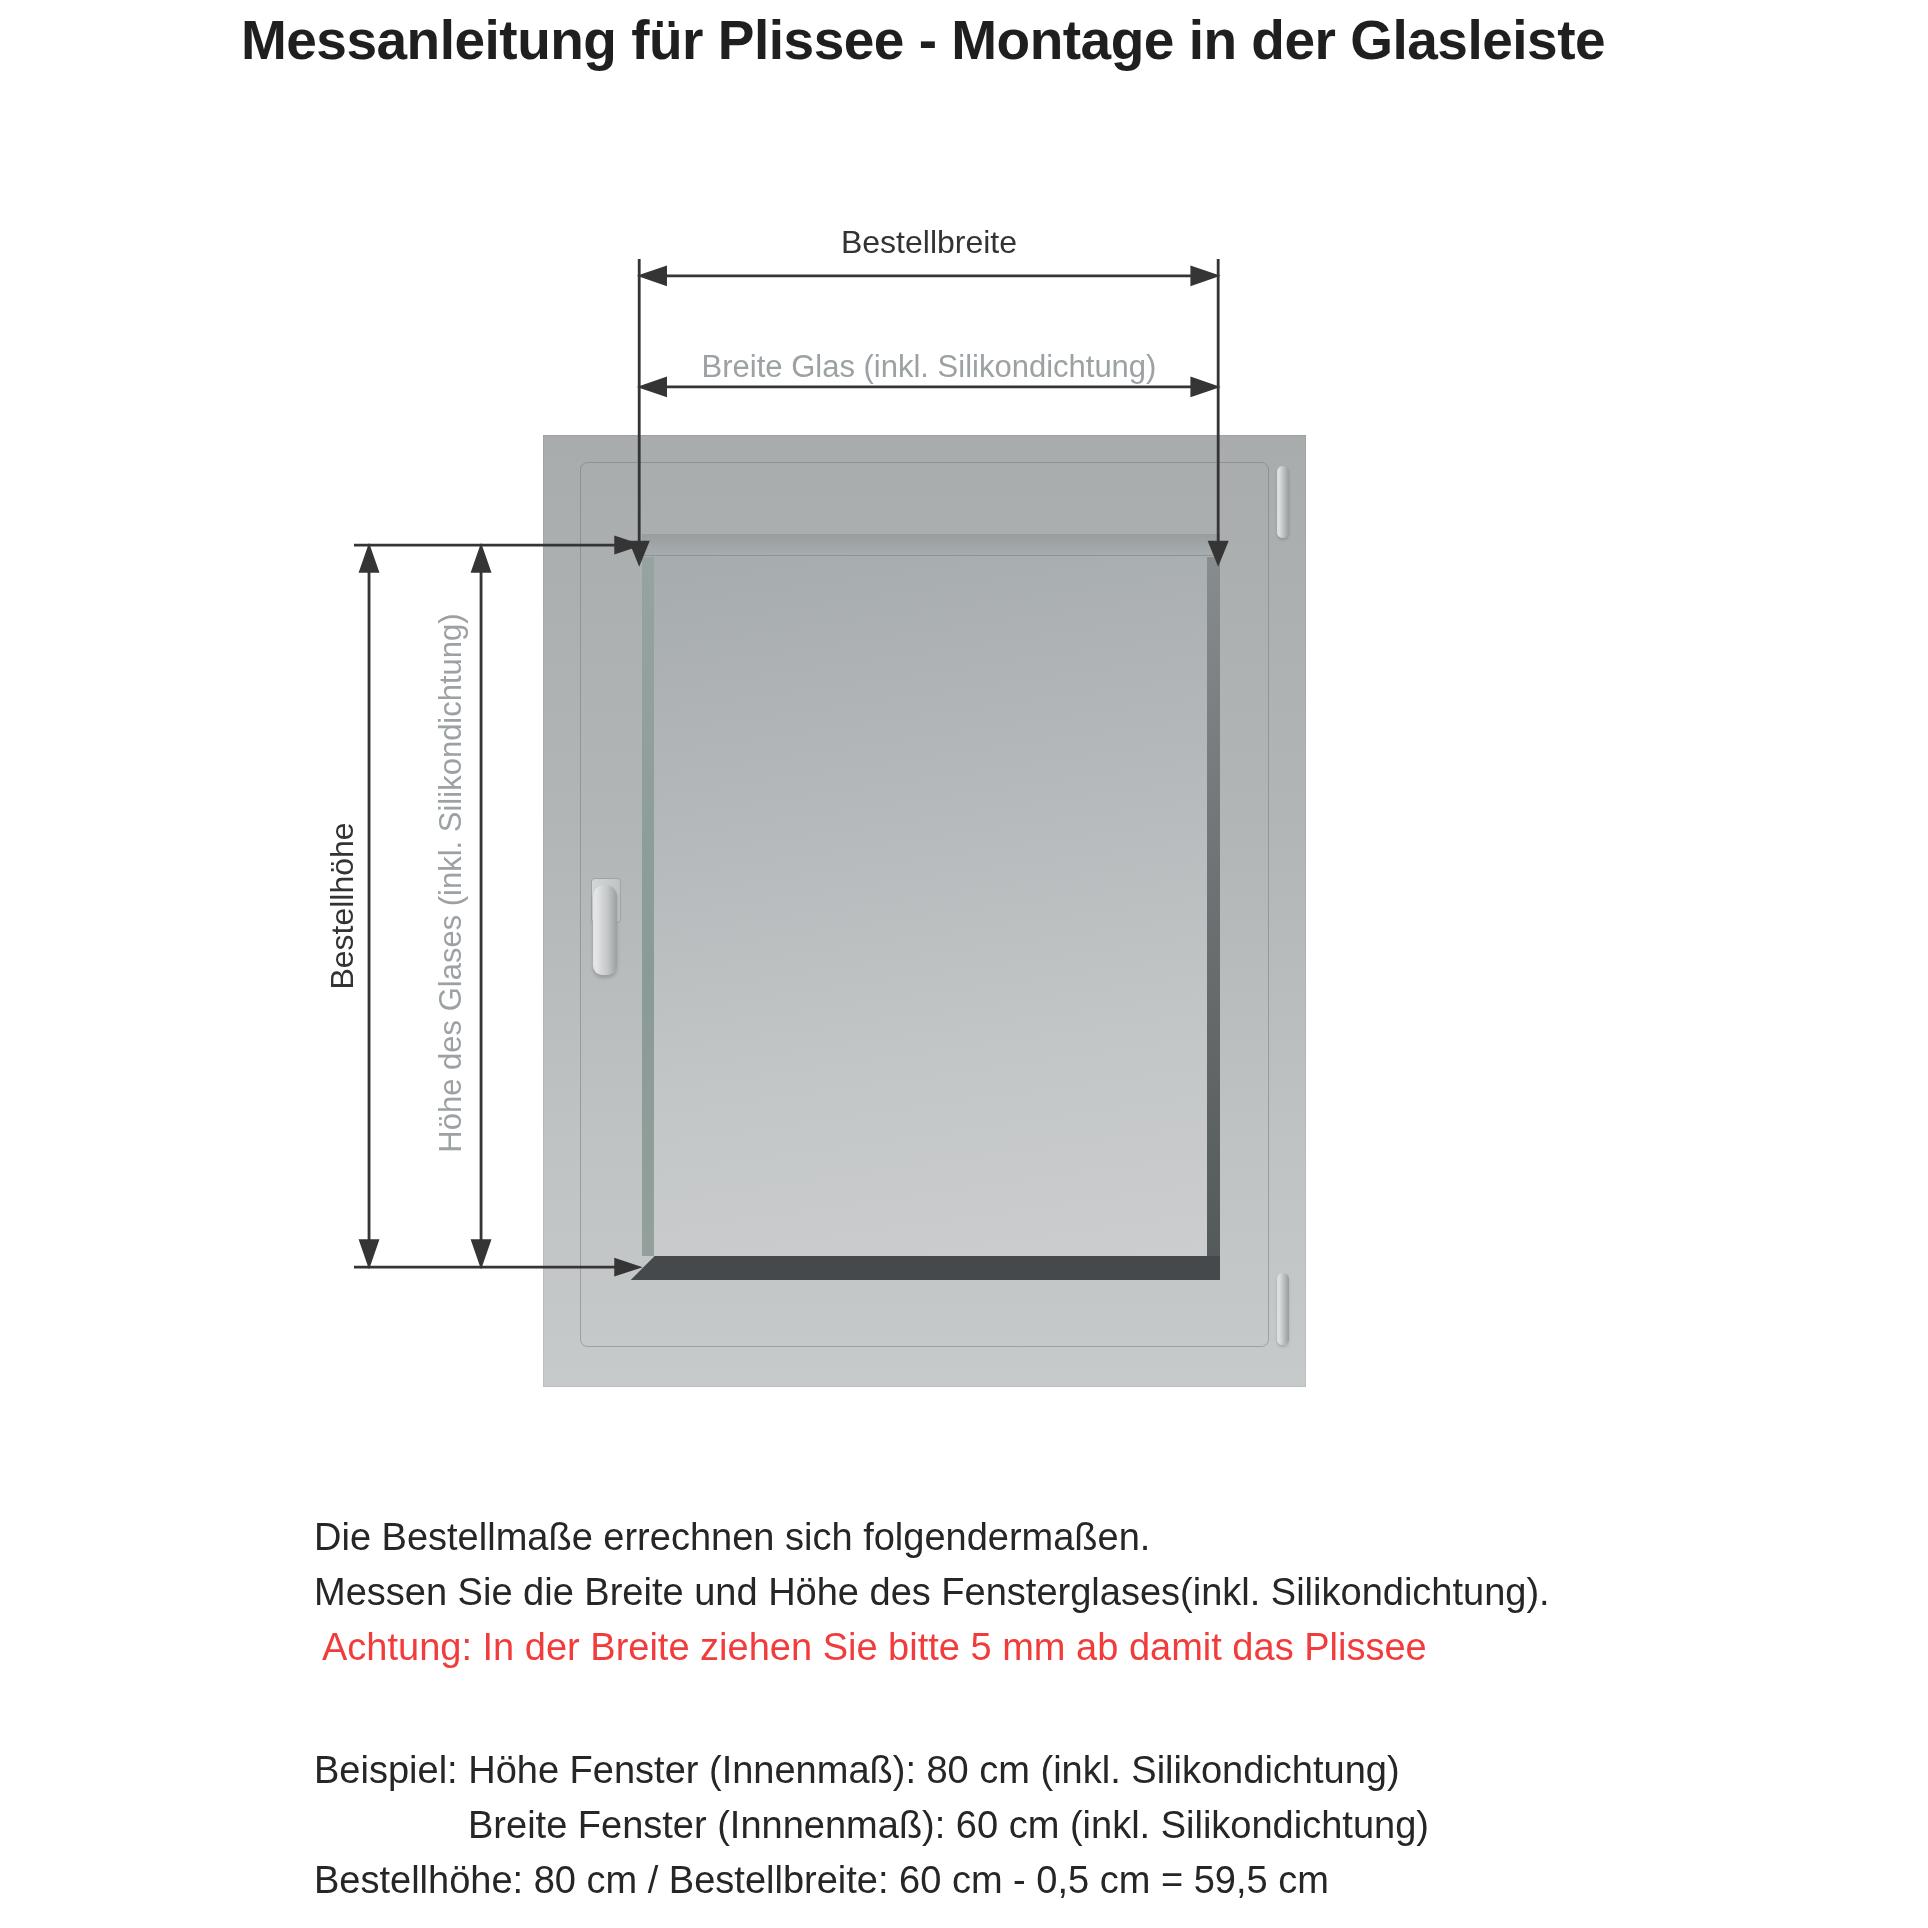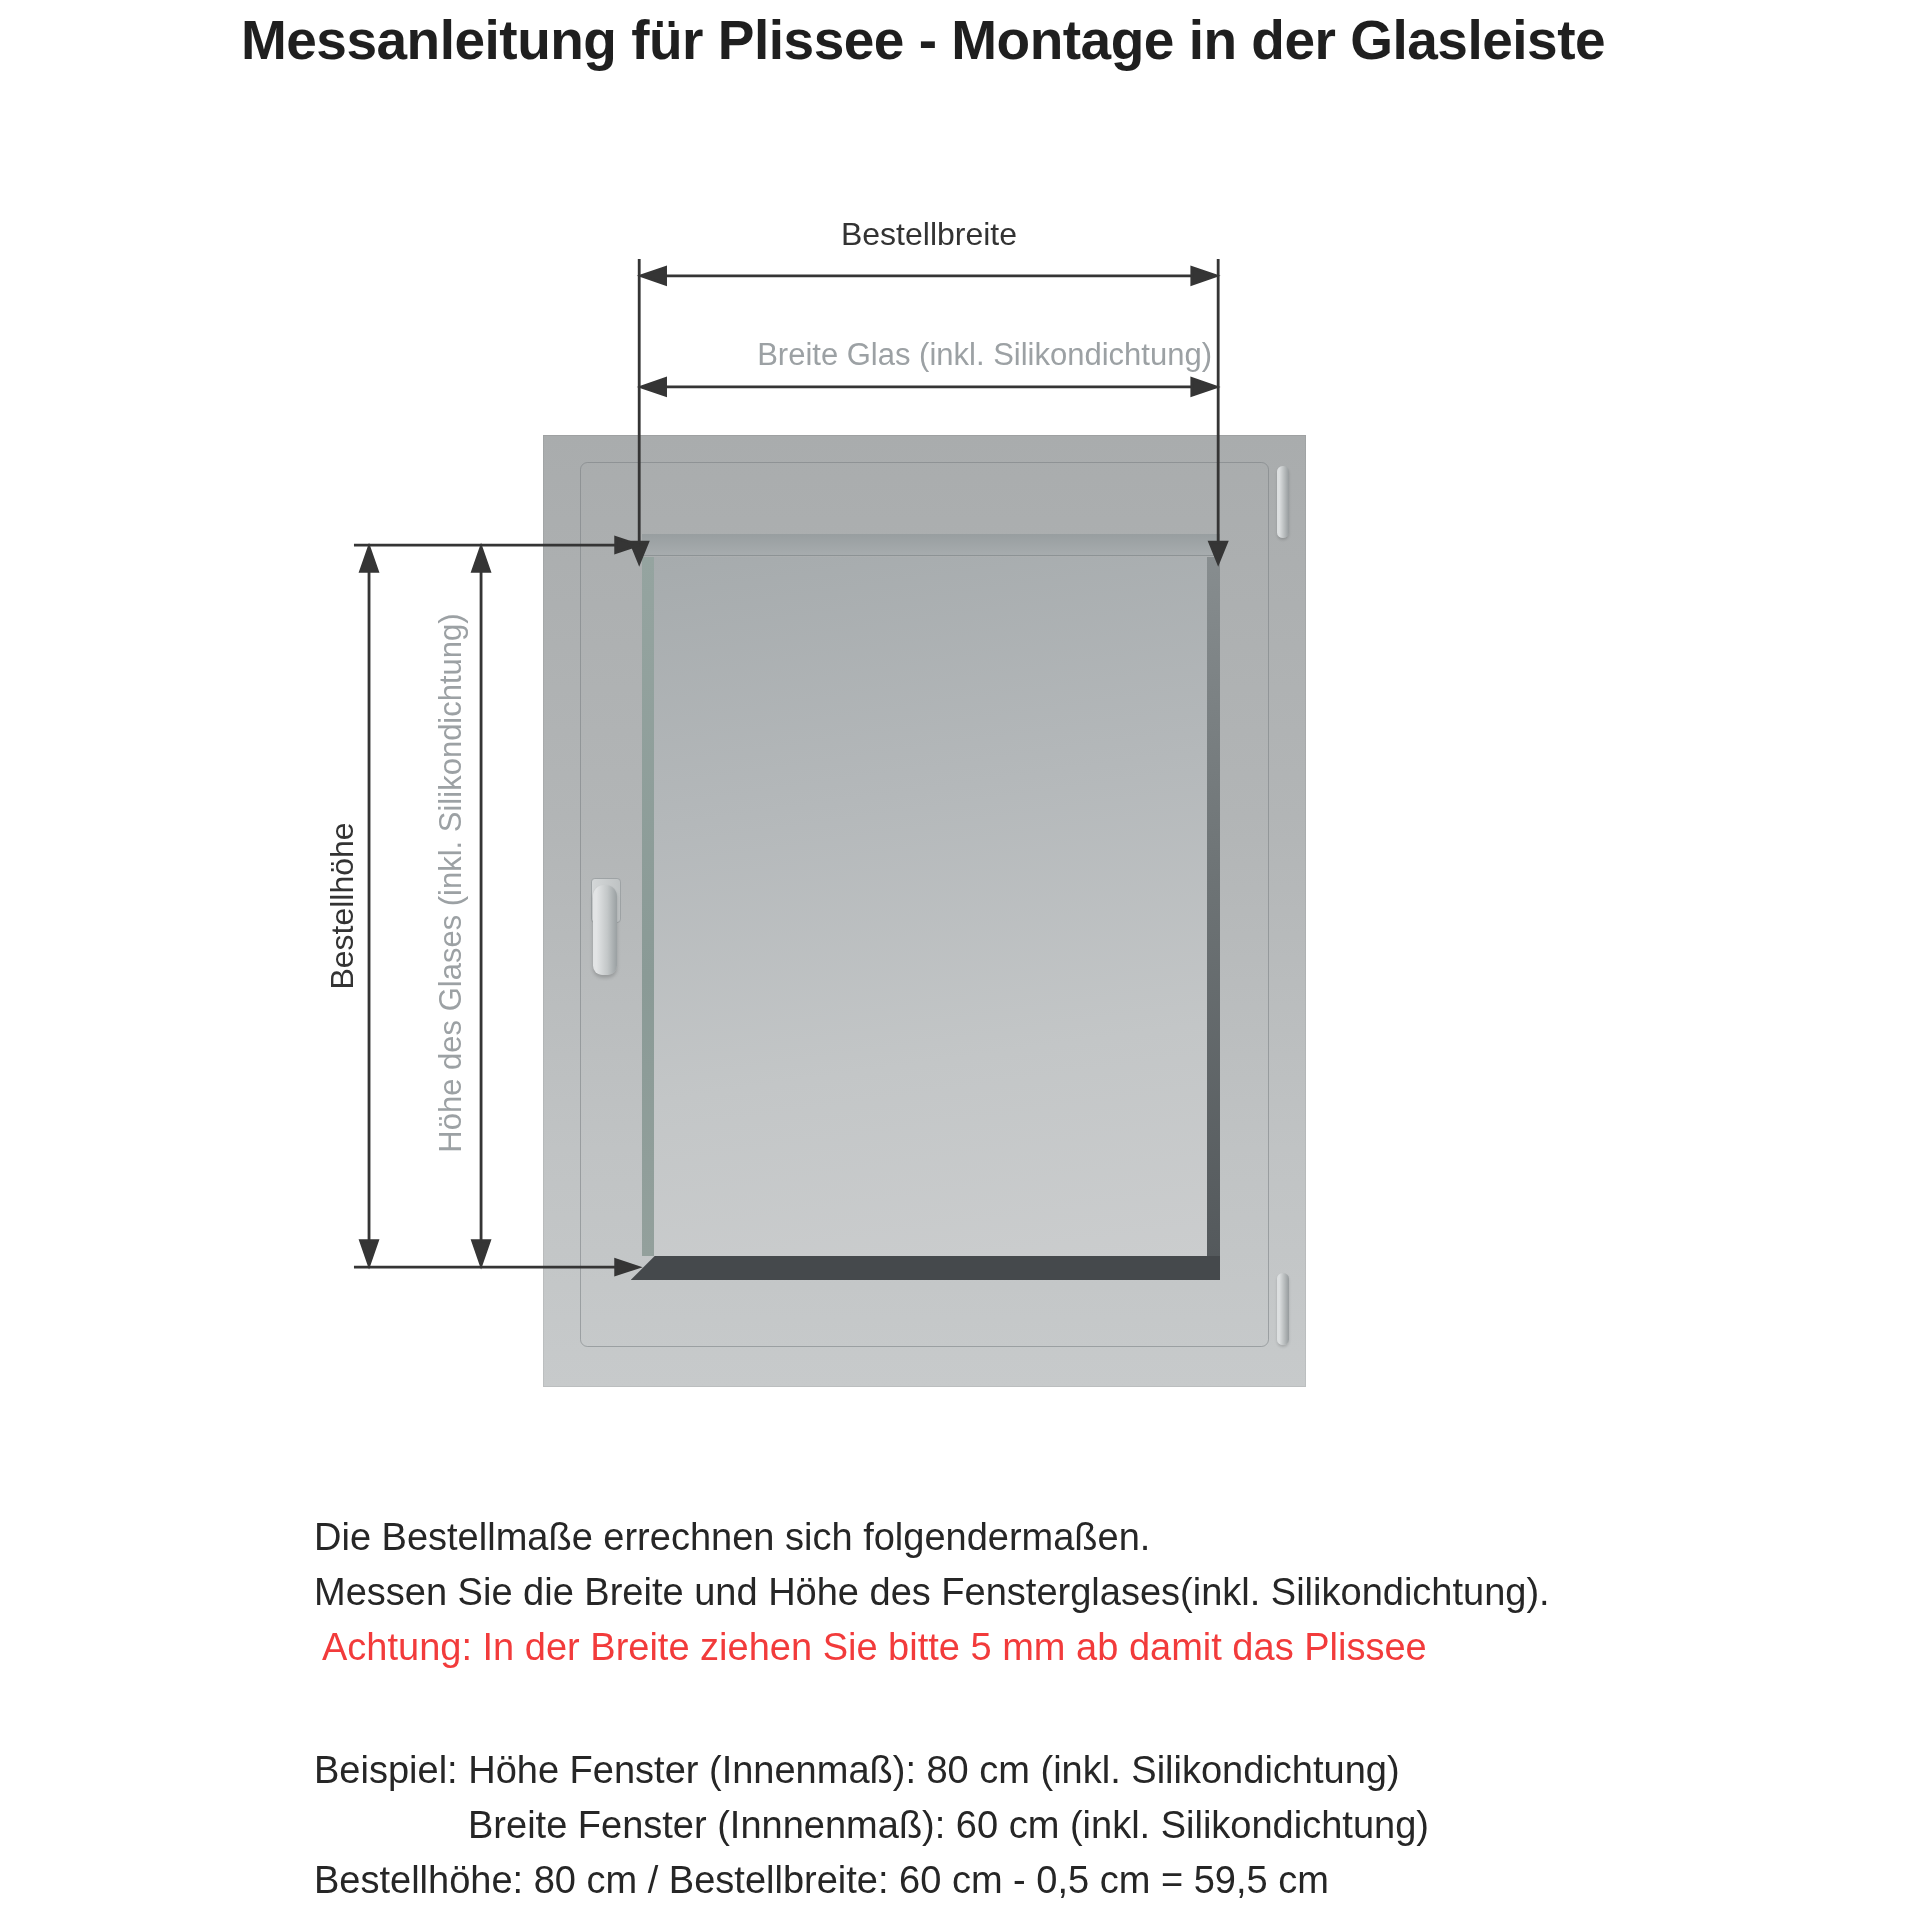--- a/index.html
+++ b/index.html
@@ -73,22 +73,22 @@
 
   
   svg.dims{left:0;top:0;width:1928px;height:1928px;pointer-events:none;}
 
   
   .dim-label-h{
     left:646px;width:566px;text-align:center;white-space:nowrap;
   }
   .label-dark{font-size:32px;color:#333333;}
   .label-muted{font-size:31px;color:#9ca1a4;}
-  .label-bestellbreite{top:216px;}
-  .label-breite-glas{top:337px;text-align:right;}
+  .label-bestellbreite{top:224px;}
+  .label-breite-glas{top:349px;}
   .dim-label-v{
     white-space:nowrap;transform:translate(-50%,-50%) rotate(-90deg);
   }
   .label-bestellhoehe{left:342px;top:906px;}
   .label-hoehe-glases{left:451px;top:883px;}
 
   
   .instructions{
     left:314px;top:1510px;width:1412px;
     font-size:38px;line-height:55px;color:#262626;

